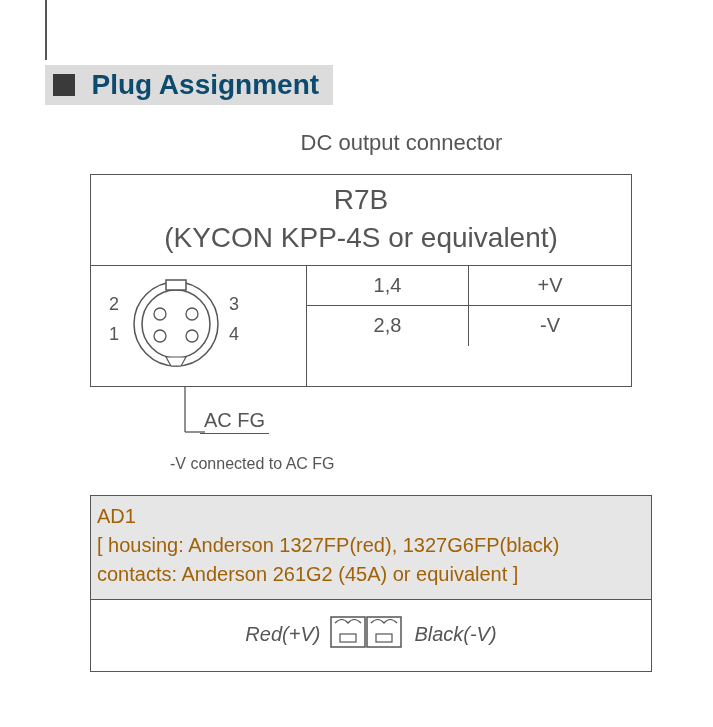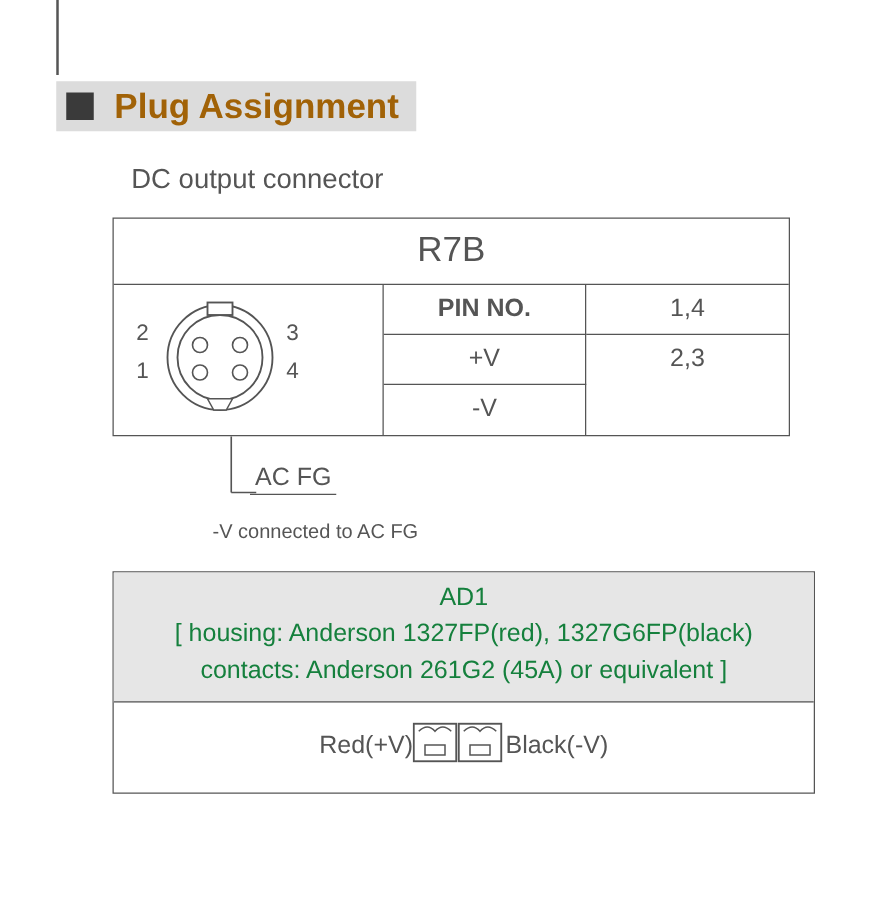--- a/index.html
+++ b/index.html
@@ -28,27 +28,28 @@
     display: inline-block;
     width: 22px;
     height: 22px;
     background: #3a3a3a;
     vertical-align: middle;
     margin-right: 12px;
   }
   .section-title .title-text {
     font-size: 28px;
     font-weight: bold;
-    color: #a16207;
+    color: #0c4a6e;
     vertical-align: middle;
   }
   .subtitle {
     font-size: 22px;
     margin: 25px 0 18px 60px;
     color: #555;
+    text-align: center;
   }
   .table-wrap {
     margin-left: 45px;
     width: 540px;
     border: 1.5px solid #555;
   }
   .r7b-header {
     text-align: center;
     font-size: 28px;
     padding: 6px 4px 8px 4px;
@@ -122,34 +123,35 @@
   }
   
   .ad1-wrap {
     margin-left: 45px;
     width: 560px;
     border: 1.5px solid #555;
     margin-top: 22px;
   }
   .ad1-header {
     background: #e6e6e6;
-    text-align: center;
     padding: 6px 6px 10px 6px;
     border-bottom: 1.5px solid #555;
     font-size: 20px;
     line-height: 1.45;
-    color:#15803d;
+    color:#a16207;
   }
   .ad1-body {
     display: flex;
     align-items: center;
     justify-content: center;
+    gap: 10px;
     padding: 14px 0 16px 0;
     font-size: 20px;
     color:#555;
+    font-style:italic;
   }
   .ad1-conn {
     display: inline-block;
   }
 </style>
 </head>
 <body>
 
 
 
@@ -160,20 +162,21 @@
   <span class="square"></span>
   <span class="title-text">Plug Assignment</span>
 </div>
 
 <div class="subtitle">DC output connector</div>
 
 
 <div class="table-wrap">
   <div class="r7b-header">
     <span>R7B</span><br>
+    <span>(KYCON KPP-4S or equivalent)</span>
   </div>
   <div class="r7b-body">
     <div class="conn-cell">
       <span class="pin-label" style="left:18px;top:28px">2</span>
       <span class="pin-label" style="left:18px;top:58px">1</span>
       <span class="pin-label" style="left:138px;top:28px">3</span>
       <span class="pin-label" style="left:138px;top:58px">4</span>
       <svg class="conn-svg" width="100" height="100">
         <circle cx="50" cy="50" r="42" fill="none" stroke="#555" stroke-width="1.5"></circle>
         <circle cx="50" cy="50" r="34" fill="none" stroke="#555" stroke-width="1.5"></circle>
@@ -181,24 +184,23 @@
 
         <path d="M40 83 L60 83 L55 92 L45 92 Z" fill="#fff" stroke="#555" stroke-width="1.2"></path>
 
         <circle cx="34" cy="40" r="6" fill="none" stroke="#555" stroke-width="1.3"></circle>
         <circle cx="66" cy="40" r="6" fill="none" stroke="#555" stroke-width="1.3"></circle>
         <circle cx="34" cy="62" r="6" fill="none" stroke="#555" stroke-width="1.3"></circle>
         <circle cx="66" cy="62" r="6" fill="none" stroke="#555" stroke-width="1.3"></circle>
       </svg>
     </div>
     <div class="pin-table">
-      <div class="head">PIN NO.</div>
       <div>1,4</div>
       <div>+V</div>
-      <div>2,3</div>
+      <div>2,8</div>
       <div>-V</div>
     </div>
   </div>
 </div>
 
 
 <div class="acfg-block">
   <svg class="acfg-leader" width="200" height="60">
     <line x1="95" y1="0" x2="95" y2="45" stroke="#555" stroke-width="1.3"></line>
     <line x1="95" y1="45" x2="115" y2="45" stroke="#555" stroke-width="1.3"></line>

